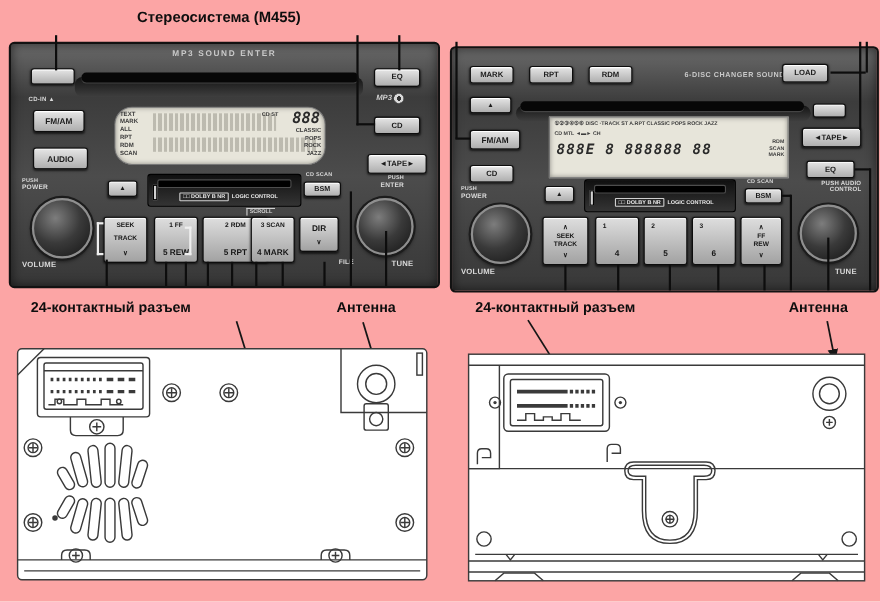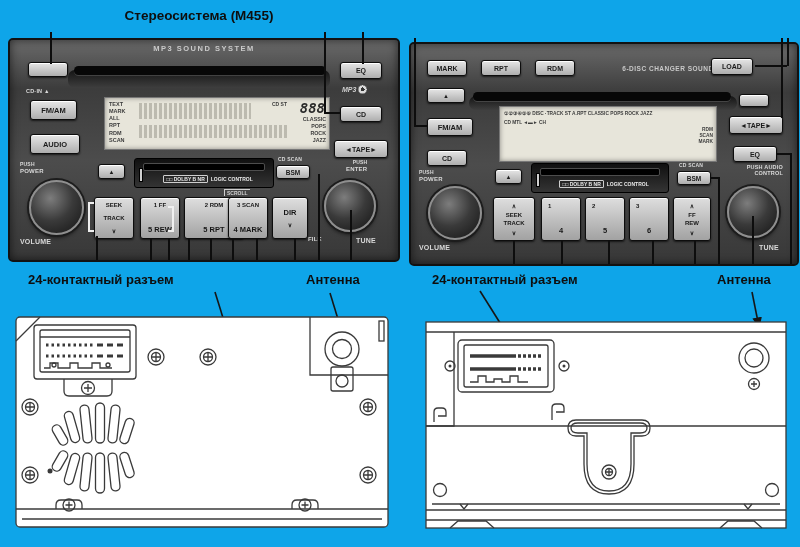--- a/index.html
+++ b/index.html
@@ -1,16 +1,16 @@
 <!DOCTYPE html>
 <html><head>
 <meta charset="utf-8">
 <style>
   html,body{margin:0;padding:0;background:#ffffff;}
-  .stage{position:relative;width:800px;height:547px;background:#0ea5e9;overflow:hidden;
+  .stage{position:relative;width:800px;height:547px;background:#fca5a5;overflow:hidden;
          font-family:"Liberation Sans",sans-serif;color:#111;}
   .title{position:absolute;top:8px;font-size:13.5px;font-weight:bold;text-align:center;color:#0e0e0e;}
   .anno{position:absolute;font-size:13px;font-weight:bold;color:#0e0e0e;white-space:nowrap;}
 
   
   .panel{position:absolute;border:2px solid #121212;border-radius:5px;
          background:linear-gradient(180deg,#6a6a6a 0%,#3c3c3c 22%,#4c4c4c 55%,#383838 100%);
          box-shadow:inset 0 0 10px rgba(0,0,0,.6);}
   .panel *{box-sizing:border-box;}
   .brand{position:absolute;left:0;right:0;text-align:center;font-size:7.5px;font-weight:bold;
@@ -57,35 +57,35 @@
   .fillw{fill:#ffffff;}
 </style>
 </head>
 <body>
 
 <div class="stage">
 
   <div class="title" style="left:8px;width:382px;">Стереосистема (М455)</div>
 
   <div class="panel" style="left:8px;top:38px;width:388px;height:220px;">
-    <div class="brand" style="top:4px;">MP3 SOUND SYSTEM</div>
+    <div class="brand" style="top:4px;">MP3 SOUND ENTER</div>
 
     <div class="btn" style="left:18px;top:22px;width:40px;height:15px;"></div>
     <div class="sloLip" style="left:58px;top:30px;width:262px;height:18px;"></div>
     <div class="slot" style="left:64px;top:26px;width:252px;height:9px;"></div>
     <div class="tl" style="left:16px;top:48px;font-size:5.5px;">CD-IN ▲</div>
 
     <div class="btn" style="left:20px;top:60px;width:47px;height:20px;font-size:7.5px;">FM/AM</div>
     <div class="btn" style="left:20px;top:94px;width:50px;height:20px;font-size:7.5px;">AUDIO</div>
 
     <div class="tl" style="left:10px;top:122px;"><span class="sm">PUSH</span><span>POWER</span></div>
     <div class="knob" style="left:19px;top:140px;width:55px;height:55px;"></div>
     <div class="tl" style="left:10px;top:198px;font-size:7px;">VOLUME</div>
 
-    <div class="display" style="left:94px;top:57px;width:226px;height:53px;">
+    <div class="display" style="left:94px;top:57px;width:192px;height:53px;border-radius:16px;">
       <div class="dcol" style="left:4px;top:3px;">
         <div>TEXT</div>
         <div>MARK</div>
         <div>ALL</div>
         <div>RPT</div>
         <div>RDM</div>
         <div>SCAN</div>
       </div>
       <div class="matrix" style="left:34px;top:5px;width:112px;height:16px;"></div>
       <div class="matrix" style="left:34px;top:27px;width:150px;height:13px;"></div>
@@ -134,21 +134,21 @@
       <span class="big">5 REW</span>
     </div>
     <div class="key" style="left:174px;top:157px;width:60px;height:42px;">
       <span>2 RDM</span>
       <span class="big">5 RPT</span>
     </div>
     <div class="key" style="left:218px;top:157px;width:40px;height:42px;">
       <span>3 SCAN</span>
       <span class="big">4 MARK</span>
     </div>
-    <div class="key" style="left:262px;top:157px;width:36px;height:42px;justify-content:center;gap:4px;">
+    <div class="key" style="left:262px;top:157px;width:36px;height:32px;justify-content:center;gap:4px;">
       <span class="big">DIR</span>
       <span>∨</span>
     </div>
     <div class="scroll-lab" style="left:214px;top:149px;">SCROLL</div>
 
     <div class="wbrk l" style="left:78px;top:162px;height:30px;"></div>
     <div class="wbrk r" style="left:158px;top:166px;height:26px;"></div>
 
     <div class="leader" style="left:40px;top:-8px;height:32px;"></div>
     <div class="leader" style="left:314px;top:-8px;height:82px;"></div>
@@ -185,20 +185,21 @@
     <div class="tl" style="left:8px;top:126px;"><span class="sm">PUSH</span><span>POWER</span></div>
     <div class="knob" style="left:17px;top:142px;width:54px;height:54px;"></div>
     <div class="tl" style="left:8px;top:200px;font-size:7px;">VOLUME</div>
 
     <div class="display" style="left:88px;top:62px;width:218px;height:56px;">
       <div class="dcol" style="left:4px;top:3px;font-size:5px;white-space:nowrap;">
         <span>①②③④⑤⑥</span>
         <span style="font-size:4.8px;">DISC ·TRACK ST A.RPT CLASSIC POPS ROCK JAZZ</span>
       </div>
       <div class="dcol" style="left:4px;top:13px;font-size:4.8px;">CD MTL ◄▬► CH</div>
+      <div class="digits" style="left:6px;top:22px;font-size:13px;letter-spacing:1px;">888E 8 888888 88</div>
       <div class="dcol" style="right:3px;top:20px;text-align:right;font-size:4.8px;">
         <div>RDM</div>
         <div>SCAN</div>
         <div>MARK</div>
       </div>
     </div>
 
     <div class="btn" style="left:318px;top:72px;width:54px;height:18px;">◄TAPE►</div>
     <div class="btn" style="left:322px;top:102px;width:44px;height:16px;">EQ</div>
 

